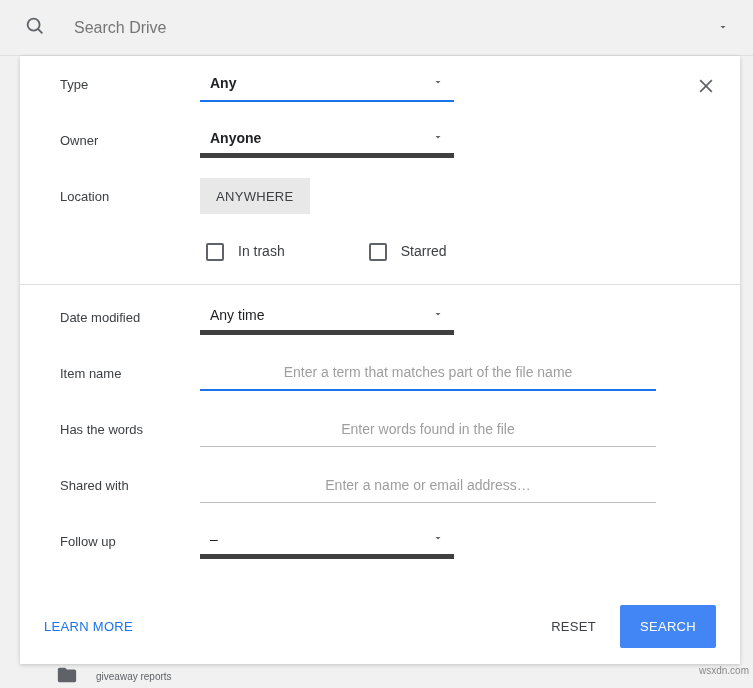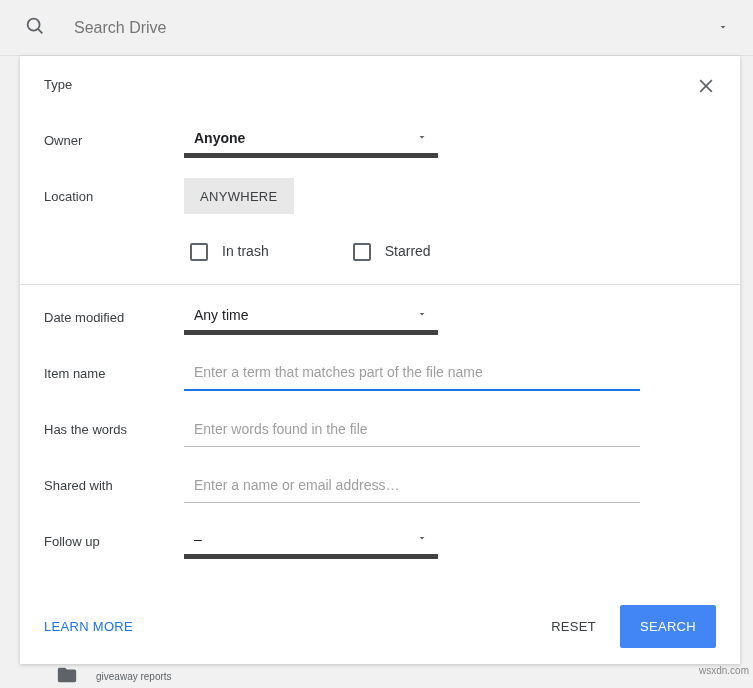--- a/index.html
+++ b/index.html
@@ -16,21 +16,21 @@
   }
   .search-input::placeholder { color: #757575; }
   .dropdown-toggle { color: #5f6368; padding: 8px; cursor: pointer; }
 
   .panel {
     position: absolute; top: 56px; left: 20px; width: 720px;
     background: #fff; box-shadow: 0 1px 4px rgba(0,0,0,0.2); padding-bottom: 0;
   }
   .close-btn { position: absolute; top: 20px; right: 24px; cursor: pointer; color: #5f6368; }
 
-  .row { display: flex; align-items: center; padding: 0 24px; min-height: 56px; }
+  .row { display: flex; align-items: center; padding: 0 40px; min-height: 56px; }
   .row-label { width: 140px; font-size: 13px; color: #3c4043; }
   .row-control { flex: 1; max-width: 456px; }
 
   .select {
     width: 254px; height: 36px; display: flex; align-items: center;
     justify-content: space-between; padding: 0 10px; border-bottom: 5px solid #404040;
     cursor: pointer; font-size: 14px; color: #202124;
   }
   .select.bold { font-weight: 700; }
   .select.blue { border-bottom: 2px solid #1a73e8; }
@@ -46,21 +46,21 @@
   .check { display: flex; align-items: flex-start; gap: 14px; cursor: pointer; }
   .checkbox {
     width: 18px; height: 18px; border: 2px solid #5f6368; border-radius: 2px;
   }
   .check-label { font-size: 14px; color: #3c4043; }
 
   .divider { height: 1px; background: #e0e0e0; margin: 4px 0; }
 
   .text-input {
     width: 456px; height: 36px; border: none; border-bottom: 1px solid #bdbdbd;
-    font-size: 14px; color: #202124; outline: none; padding: 0 10px;
+    font-size: 14px; color: #202124; outline: none; padding: 0 10px; text-align: center;
   }
   .text-input.blue { border-bottom: 2px solid #1a73e8; }
   .text-input::placeholder { color: #9e9e9e; }
 
   .footer {
     display: flex; align-items: center; padding: 16px 24px; margin-top: 20px;
   }
   .learn-more {
     font-size: 13px; font-weight: 500; color: #1a73e8; letter-spacing: 0.3px;
     cursor: pointer;
@@ -106,20 +106,28 @@
 <div class="panel">
   <span class="close-btn">
     <svg width="20" height="20" viewBox="0 0 24 24" fill="none" stroke="currentColor" stroke-width="2">
         <line x1="5" y1="5" x2="19" y2="19"></line>
         <line x1="19" y1="5" x2="5" y2="19"></line>
       </svg>
   </span>
 
   <div class="row">
     <div class="row-label">Type</div>
+    <div class="row-control">
+      <div class="select bold blue">
+        <span>Any</span>
+        <span class="caret"><svg width="12" height="12" viewBox="0 0 24 24" fill="currentColor">
+              <path d="M7 10l5 5 5-5z"></path>
+            </svg></span>
+      </div>
+    </div>
   </div>
 
   <div class="row">
     <div class="row-label">Owner</div>
     <div class="row-control">
       <div class="select bold">
         <span>Anyone</span>
         <span class="caret"><svg width="12" height="12" viewBox="0 0 24 24" fill="currentColor">
               <path d="M7 10l5 5 5-5z"></path>
             </svg></span>

